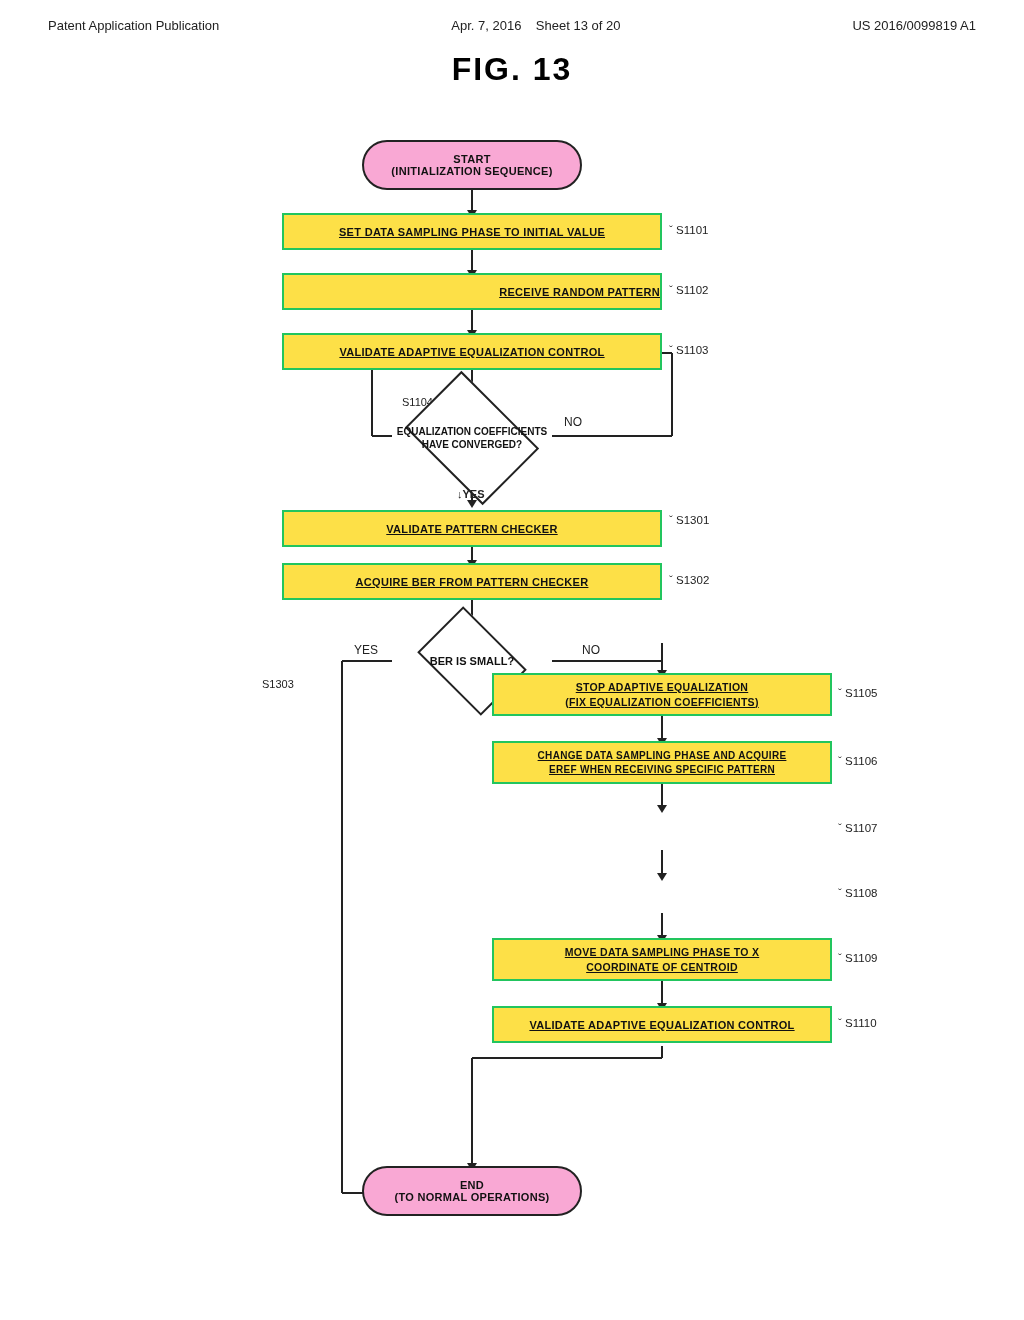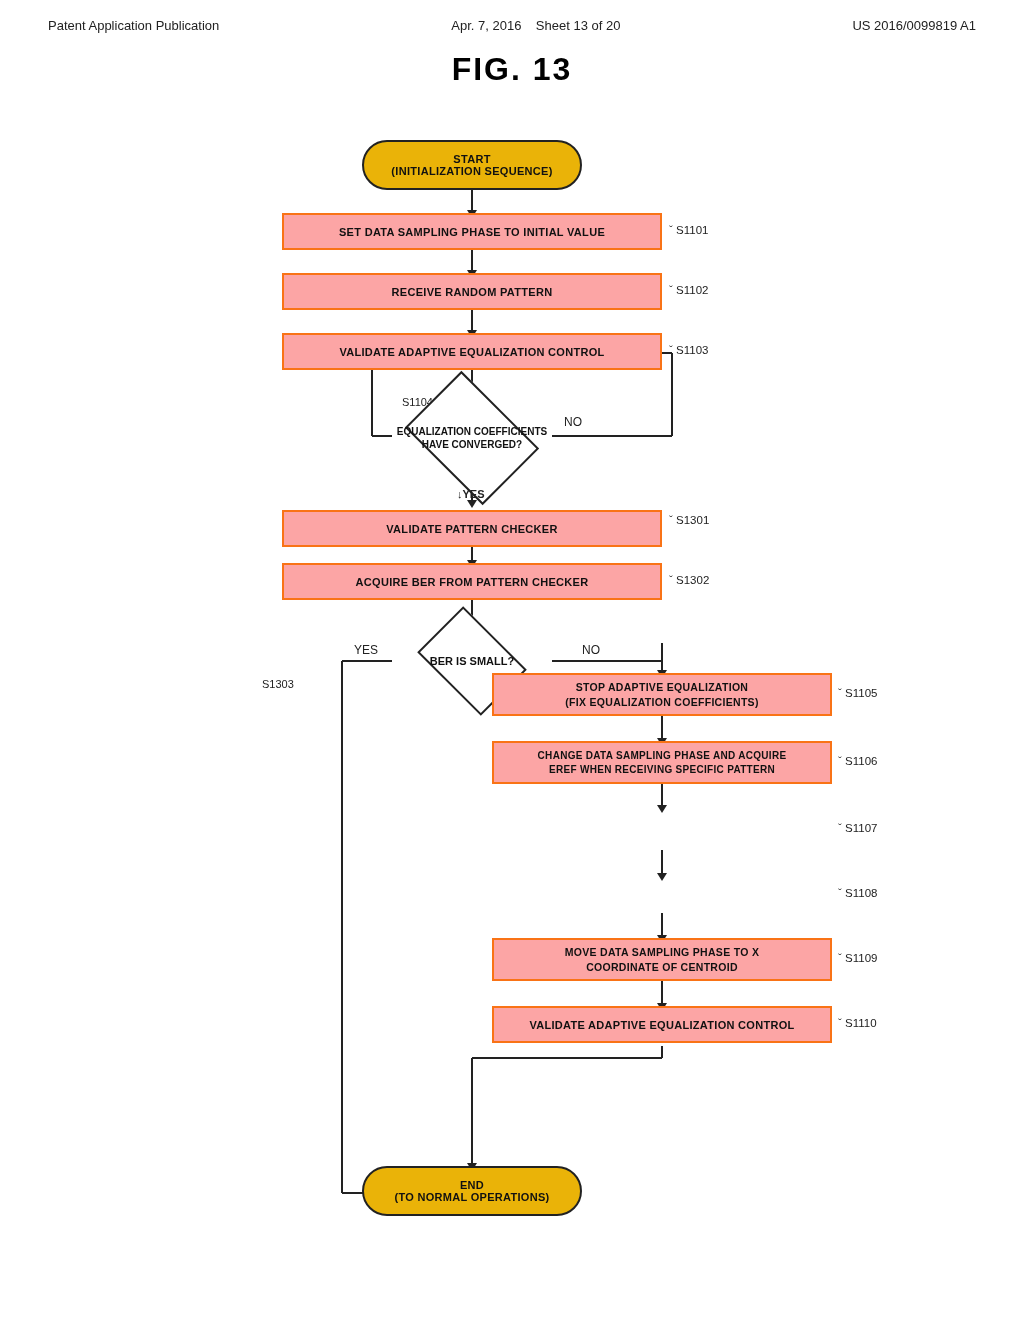--- a/index.html
+++ b/index.html
@@ -44,26 +44,27 @@
       text-align: center;
       font-size: 11px;
       font-weight: bold;
       color: #111;
       letter-spacing: 0.3px;
     }
 
     .rounded-rect {
       border: 2px solid #222;
       border-radius: 28px;
-      background: #eab308;
+      background: #f9a8d4;
     }
 
     .rect {
-      border: 2px solid #f97316;
-      background: #fca5a5;
+      border: 2px solid #22c55e;
+      background: #fde047;
+      text-decoration: underline;
     }
 
     .step-label {
       position: absolute;
       font-size: 11.5px;
       color: #222;
       white-space: nowrap;
     }
 
     
@@ -172,21 +173,21 @@
     </div>
   </div>
 
   <div class="flow-item rect" style="left:120px; top:115px; width:380px; height:37px;">
     <span>SET DATA SAMPLING PHASE TO INITIAL VALUE</span>
   </div>
   <span class="step-label" style="left:507px; top:126px;">
     ˇ <span>S1101</span>
   </span>
 
-  <div class="flow-item rect" style="left:120px; top:175px; width:380px; height:37px;">
+  <div class="flow-item rect" style="left:120px; top:175px; width:380px; height:37px;justify-content:flex-end;">
     <span>RECEIVE RANDOM PATTERN</span>
   </div>
   <span class="step-label" style="left:507px; top:186px;">
     ˇ <span>S1102</span>
   </span>
 
   <div class="flow-item rect" style="left:120px; top:235px; width:380px; height:37px;">
     <span>VALIDATE ADAPTIVE EQUALIZATION CONTROL</span>
   </div>
   <span class="step-label" style="left:507px; top:246px;">

